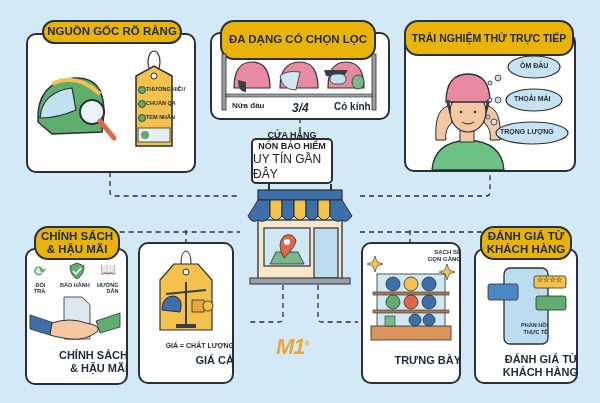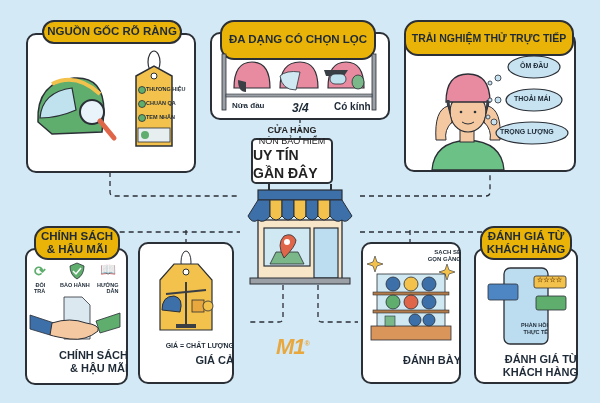--- a/index.html
+++ b/index.html
@@ -101,22 +101,22 @@
   <circle cx="8" cy="50" r="2" fill="#c7e3f1" stroke="#2b2f36" stroke-width=".8"></circle>
   <circle cx="12" cy="72" r="3" fill="#c7e3f1" stroke="#2b2f36" stroke-width=".8"></circle>
   <circle cx="6" cy="67" r="2" fill="#c7e3f1" stroke="#2b2f36" stroke-width=".8"></circle>
 </svg>
 <div class="lbl" style="left:520px;top:62px;font-size:7px;">ÔM ĐẦU</div>
 <div class="lbl" style="left:514px;top:95px;font-size:7px;">THOẢI MÁI</div>
 <div class="lbl" style="left:500px;top:128px;font-size:7px;">TRỌNG LƯỢNG</div>
 
 <div class="card" style="left:251px;top:138px;width:82px;height:46px;border-radius:5px;display:flex;flex-direction:column;align-items:center;justify-content:flex-end;">
   <div style="font-weight:bold;font-size:9px;line-height:1.25;">CỬA HÀNG</div>
-  <div style="font-weight:normal;font-size:9px;line-height:1.25;">NÓN BẢO HIỂM</div>
-  <div style="font-weight:bold;font-size:14px;line-height:1.25;">UY TÍN GẦN ĐÂY</div>
+  <div style="font-weight:bold;font-size:9px;line-height:1.25;">NÓN BẢO HIỂM</div>
+  <div style="font-weight:normal;font-size:12px;line-height:1.25;">UY TÍN GẦN ĐÂY</div>
 </div>
 <svg width="120" height="100" style="left:240px;top:184px">
   <line x1="29" y1="0" x2="29" y2="6" stroke="#2b2f36" stroke-width="2"></line>
   <line x1="91" y1="0" x2="91" y2="6" stroke="#2b2f36" stroke-width="2"></line>
   <rect x="18" y="36" width="84" height="60" fill="#f8e6c8" stroke="#2b2f36" stroke-width="1.3"></rect>
   <rect x="18" y="6" width="84" height="10" fill="#3d6fa8" stroke="#2b2f36" stroke-width="1.2"></rect>
   <path d="M18 16 L8 32 Q12 40 18 36 Q24 40 30 32 L30 16Z" fill="#3d6fa8" stroke="#2b2f36" stroke-width="1"></path>
   <path d="M30 16 L30 32 Q36 40 42 32 L42 16Z" fill="#f3c24d" stroke="#2b2f36" stroke-width="1"></path>
   <path d="M42 16 L42 32 Q48 40 54 32 L54 16Z" fill="#3d6fa8" stroke="#2b2f36" stroke-width="1"></path>
   <path d="M54 16 L54 32 Q60 40 66 32 L66 16Z" fill="#f3c24d" stroke="#2b2f36" stroke-width="1"></path>
@@ -199,21 +199,21 @@
   <circle cx="48" cy="32" r="7" fill="#f3c24d" stroke="#2b2f36" stroke-width=".8"></circle>
   <circle cx="66" cy="32" r="7" fill="#3d6fa8" stroke="#2b2f36" stroke-width=".8"></circle>
   <circle cx="30" cy="50" r="7" fill="#5fae6e" stroke="#2b2f36" stroke-width=".8"></circle>
   <circle cx="48" cy="50" r="7" fill="#e0664a" stroke="#2b2f36" stroke-width=".8"></circle>
   <circle cx="66" cy="50" r="7" fill="#3d6fa8" stroke="#2b2f36" stroke-width=".8"></circle>
   <rect x="22" y="64" width="10" height="10" fill="#7ab88a" stroke="#2b2f36" stroke-width=".6"></rect>
   <circle cx="52" cy="68" r="6" fill="#3d6fa8" stroke="#2b2f36" stroke-width=".8"></circle>
   <circle cx="66" cy="68" r="6" fill="#3d6fa8" stroke="#2b2f36" stroke-width=".8"></circle>
 </svg>
 <div class="lbl" style="left:361px;top:354px;width:100px;font-size:11px;line-height:1.2;">
-  <div>ĐÁNH BÀY</div>
+  <div>TRƯNG BÀY</div>
 </div>
 
 <div class="card" style="left:474px;top:248px;width:104px;height:136px;"></div>
 <div class="pill" style="left:480px;top:226px;width:92px;height:34px;display:flex;flex-direction:column;">
   <span>ĐÁNH GIÁ TỪ</span>
   <span>KHÁCH HÀNG</span>
 </div>
 <svg width="90" height="80" style="left:480px;top:266px">
   <rect x="24" y="2" width="44" height="76" rx="6" fill="#bcdcef" stroke="#2b2f36" stroke-width="1.3"></rect>
   <rect x="8" y="18" width="30" height="16" rx="2" fill="#4e86c4" stroke="#2b2f36" stroke-width=".8"></rect>

